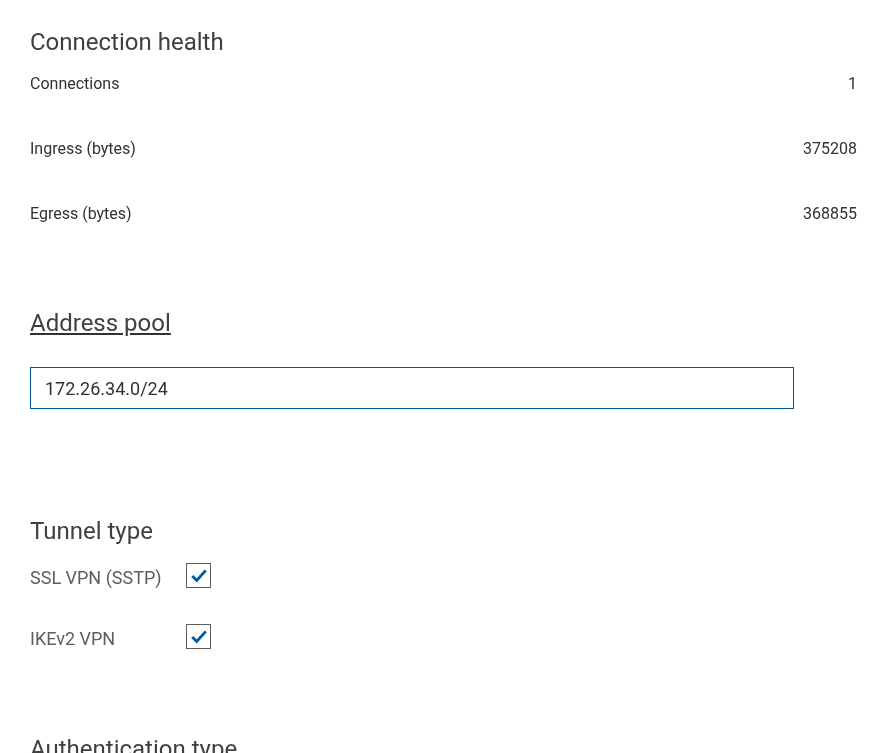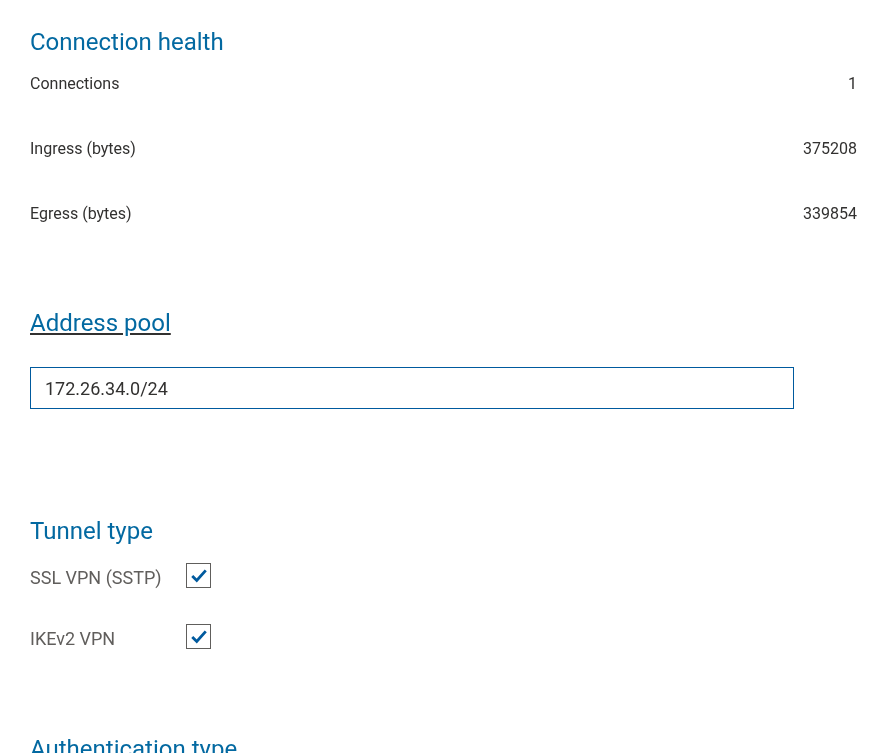--- a/index.html
+++ b/index.html
@@ -11,21 +11,21 @@
       font-family: "Segoe UI", -apple-system, BlinkMacSystemFont, Roboto, "Helvetica Neue", Arial, sans-serif;
       background: #ffffff;
       color: #323130;
       padding: 28px 30px 30px 30px;
       width: 889px;
       font-weight: 400;
     }
     .section-heading {
       font-size: 24px;
       font-weight: 400;
-      color: #0369a1;
+      color: #404040;
       margin-bottom: 18px;
     }
     .stat-row {
       display: flex;
       justify-content: space-between;
       align-items: baseline;
       font-size: 16px;
       color: #323130;
       margin-bottom: 46px;
       padding-right: 2px;
@@ -100,21 +100,21 @@
     <span class="stat-value">1</span>
   </div>
 
   <div class="stat-row">
     <span class="stat-label">Ingress (bytes)</span>
     <span class="stat-value">375208</span>
   </div>
 
   <div class="stat-row">
     <span class="stat-label">Egress (bytes)</span>
-    <span class="stat-value">339854</span>
+    <span class="stat-value">368855</span>
   </div>
 </div>
 
 <div class="section-address">
   <h2 class="section-heading">Address pool</h2>
   <input type="text" class="text-input" value="172.26.34.0/24" style="">
 </div>
 
 <div class="section-tunnel">
   <h2 class="section-heading">Tunnel type</h2>

